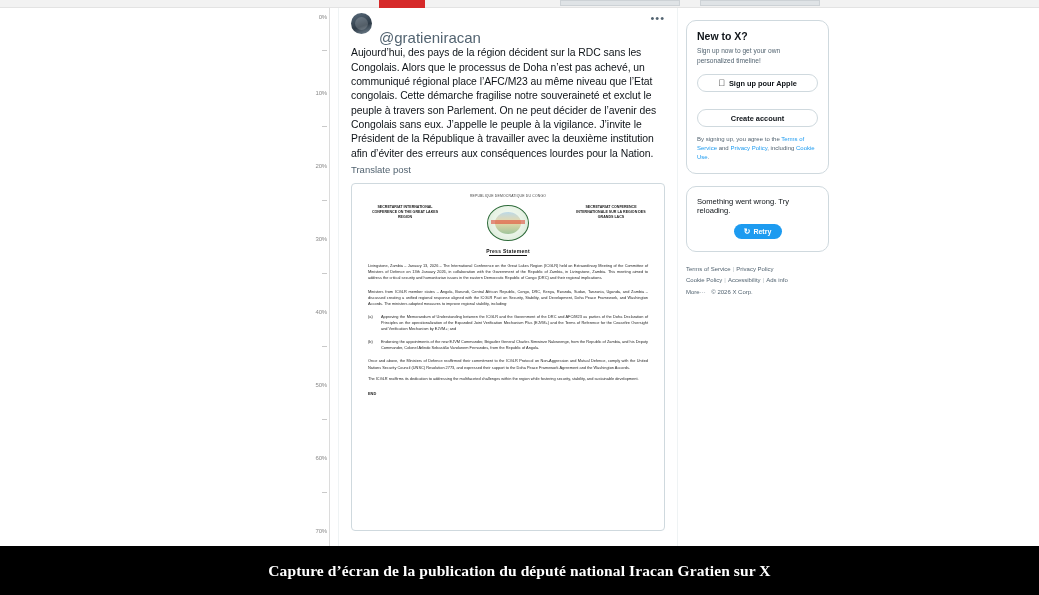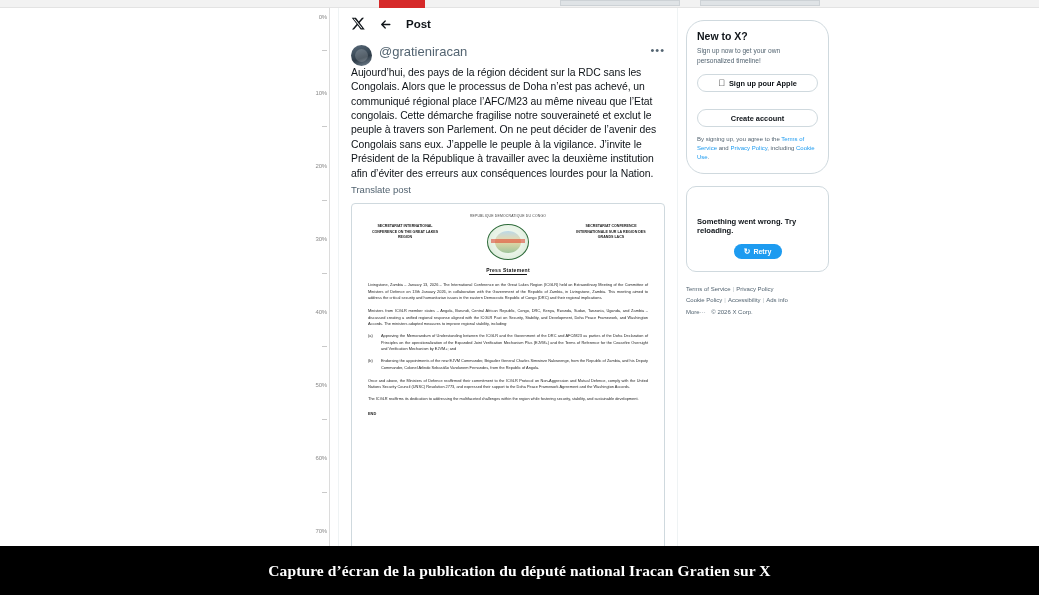--- a/index.html
+++ b/index.html
@@ -90,21 +90,21 @@
   .avatar::after{
     content:""; position:absolute; left:4px; top:4px; width:13px; height:13px;
     border-radius:50%; background:rgba(255,255,255,0.18);
   }
   .names { flex: 1 1 auto; line-height: 1.15; min-width: 0; }
   .dispname-row { display: flex; align-items: center; gap: 3px; }
   .dispname {
     font-size: 10px; font-weight: bold; color: #0f1419; white-space: nowrap;
   }
   .verified { width: 9px; height: 9px; flex: 0 0 auto; }
-  .handle { font-size: 13px; color: #536471; margin-top: 1px; }
+  .handle { font-size: 15px; color: #536471; margin-top: 17px; }
   .more-dots {
     color: #536471; font-size: 11px; line-height: 8px; letter-spacing: 1px;
     flex: 0 0 auto; padding-top: 2px;
   }
 
   .tweet-text {
     font-size: 10.4px; line-height: 1.38; color: #0f1419;
     letter-spacing: -0.05px;
   }
   .translate-link {
@@ -171,21 +171,21 @@
   .doc-li .mk { width: 8px; flex: 0 0 auto; }
   .doc-end {
     font-size: 3.9px; font-weight: bold; color: #1f1f1f; margin-top: 9px;
   }
 
   
   .side-col {
     position: absolute; top: 12px; left: 356px; width: 143px;
   }
   .side-card {
-    border: 1px solid #cfd9de; border-radius: 18px;
+    border: 1px solid #cfd9de; border-radius: 10px;
     padding: 9px 10px 11px 10px;
     background: #ffffff;
   }
   .side-title {
     font-size: 10.5px; font-weight: bold; color: #0f1419;
   }
   .side-sub {
     font-size: 6.6px; color: #536471; line-height: 1.45; margin-top: 4px;
   }
   .side-btn {
@@ -199,21 +199,21 @@
   .legal {
     margin-top: 8px; font-size: 6px; line-height: 1.5; color: #536471;
   }
   .legal a { color: #1d9bf0; text-decoration: none; }
 
   .err-card {
     margin-top: 12px;
     border: 1px solid #cfd9de; border-radius: 10px;
     padding: 10px 10px 12px 10px; text-align: left;
   }
-  .err-text { font-size: 7.6px; color: #0f1419; font-weight: bold; margin-top: 20px; }
+  .err-text { font-size: 7.6px; color: #0f1419; font-weight: normal; }
   .retry-btn {
     margin: 9px auto 0 auto; width: 48px; height: 15px; border-radius: 8px;
     background: #1d9bf0; color: #fff;
     display: flex; align-items: center; justify-content: center; gap: 3px;
     font-size: 7px; font-weight: bold;
   }
   .retry-glyph { font-size: 8px; line-height: 8px; }
 
   .footer-links {
     margin-top: 12px; font-size: 6px; color: #536471; line-height: 1.9;
@@ -264,29 +264,20 @@
     <div class="minor" style="top:411px;"></div>
     <div class="tick" style="top:447px;">60%</div>
     <div class="minor" style="top:484px;"></div>
     <div class="tick" style="top:520px;">70%</div>
   </div>
 
   <div class="page">
 
     <div class="post-col">
 
-      <div class="post-header">
-        <svg class="x-logo" viewBox="0 0 24 24">
-          <path fill="#0f1419" d="M18.9 1.2h3.4l-7.5 8.6 8.8 11.6h-6.9l-5.4-7.1-6.2 7.1H1.7l8-9.2L1.3 1.2h7.1l4.9 6.5 5.6-6.5Zm-1.2 18.2h1.9L6.4 3.1H4.4l13.3 16.3Z"></path>
-        </svg>
-        <svg class="back-arrow" viewBox="0 0 24 24">
-          <path fill="none" stroke="#0f1419" stroke-width="2.4" stroke-linecap="round" stroke-linejoin="round" d="M20 12H5m0 0 6.5-6.5M5 12l6.5 6.5"></path>
-        </svg>
-        <div class="post-title">Post</div>
-      </div>
 
       <div class="tweet">
         <div class="tweet-top">
           <div class="avatar"></div>
           <div class="names">
             <div class="handle">@gratieniracan</div>
           </div>
           <div class="more-dots">•••</div>
         </div>
 

